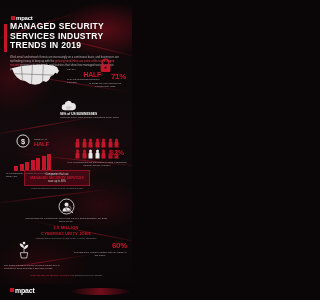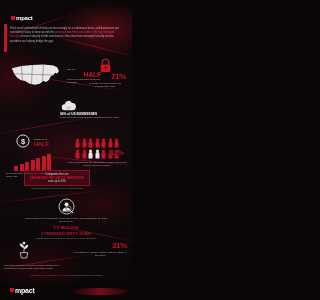--- a/index.html
+++ b/index.html
@@ -139,20 +139,21 @@
 
   <div class="topbar">
     <span class="logo">
       <span class="sq"></span>
       <span class="txt">mpact</span>
     </span>
   </div>
 
   <div class="hero">
     <div class="accentbar"></div>
+    <h1>MANAGED SECURITY SERVICES INDUSTRY TRENDS IN 2019</h1>
     <p>
       <span>Work email and network threats are increasingly on a continuous</span>
       <span>basis, and businesses are not finding it easy to keep up with the</span>
       <span class="hl">growing need. Here are some of the top managed security</span>
       <span>services industry trends and statistics that show how</span>
       <span>managed security service providers are helping bridge the gap.</span>
     </p>
   </div>
 
   <div class="sec maprow">
@@ -314,21 +315,21 @@
       <svg viewBox="0 0 30 36" width="16" height="20">
         <path d="M15,22 V12" stroke="#e9e6e7" stroke-width="1.4" fill="none"></path>
         <path d="M15,14 C9,14 7,9 7,6 C12,6 15,9 15,14 Z" fill="#e9e6e7"></path>
         <path d="M15,16 C21,16 23,11 23,8 C18,8 15,11 15,16 Z" fill="#e9e6e7"></path>
         <circle cx="15" cy="5" r="2.5" fill="#e9e6e7"></circle>
         <path d="M8,23 h14 l-2,10 h-10 Z" fill="none" stroke="#e9e6e7" stroke-width="1.4"></path>
       </svg>
     </div>
     <div class="gcap">The global managed security services market size is expected to grow from $27.7 BILLION in 2020</div>
     <div class="g45">
-      <div class="stat-num big">31%</div>
+      <div class="stat-num big">60%</div>
       <div class="cap">of SMBs have plans to partner with an MSSP in the future</div>
     </div>
   </div>
 
   <div class="footnote">
     <span class="hl">Learn how IMPACT can help you protect</span>
     <span>your business from cyber threats</span>
   </div>
   <div class="footbar">
     <div class="footswoosh"></div>

